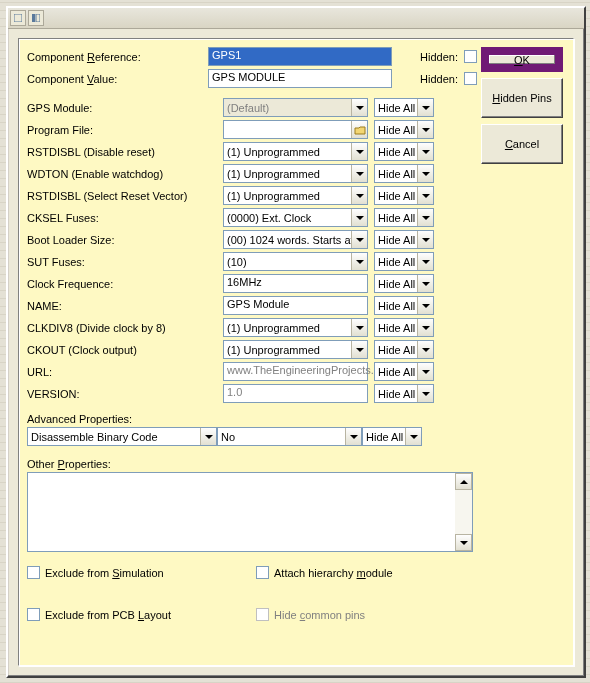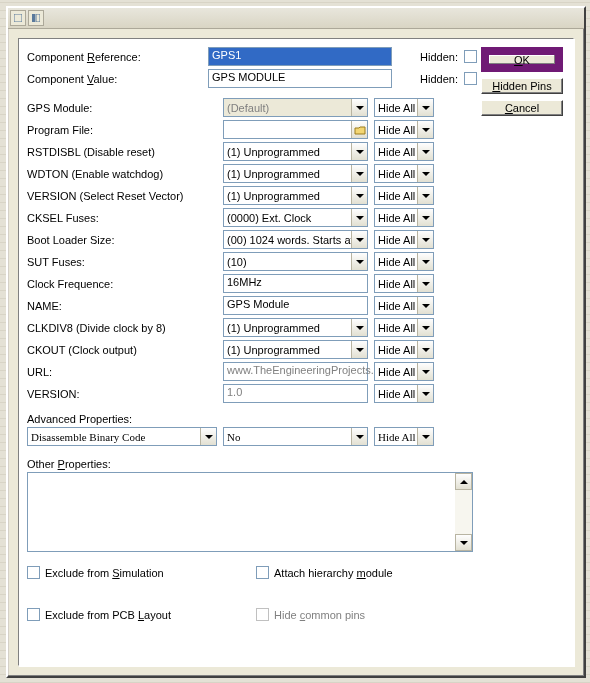--- a/index.html
+++ b/index.html
@@ -46,21 +46,21 @@
     text-align: center;
     font-weight: bold;
     font-size: 12px;
     color: #000;
     pointer-events: none;
   }
   .inner {
     position: absolute;
     left: 10px; top: 30px;
     width: 556px; height: 628px;
-    background: #ffffff;
+    background: #fef9c3;
     border: 1px solid #fff;
     border-left-color: #808080;
     border-top-color: #808080;
     box-shadow: inset 1px 1px 0 #fff, 1px 1px 0 #fff;
     padding: 8px;
     box-sizing: border-box;
   }
   .main-grid {
     display: grid;
     grid-template-columns: 175px 140px 1fr 60px auto;
@@ -117,21 +117,21 @@
   .file-btn svg { display:block; }
   .hidden-label { font-size: 11px; }
   .checkbox {
     width: 13px; height: 13px;
     border: 1px solid #7f9db9;
     background: #fff;
     box-sizing: border-box;
     display: inline-block;
   }
   .btn {
-    width: 82px; height: 16px;
+    width: 82px; height: 40px;
     background: #ece9d8;
     border: 1px solid #404040;
     border-top-color: #fff;
     border-left-color: #fff;
     box-shadow: inset -1px -1px 0 #808080, inset 1px 1px 0 #ece9d8;
     font: inherit;
     display: flex;
     align-items: center;
     justify-content: center;
     margin-bottom: 6px;
@@ -276,21 +276,21 @@
               <div class="tri"></div>
             </div>
           </div>
           <div class="combo">
             <span class="combo-text">Hide All</span>
             <div class="combo-btn">
               <div class="tri"></div>
             </div>
           </div>
           <div></div>
-          <div class="label">VERSION (Select Reset Vector)</div>
+          <div class="label">RSTDISBL (Select Reset Vector)</div>
           <div class="combo">
             <span class="combo-text">(1) Unprogrammed</span>
             <div class="combo-btn">
               <div class="tri"></div>
             </div>
           </div>
           <div class="combo">
             <span class="combo-text">Hide All</span>
             <div class="combo-btn">
               <div class="tri"></div>
@@ -400,21 +400,21 @@
             <span class="combo-text">Hide All</span>
             <div class="combo-btn">
               <div class="tri"></div>
             </div>
           </div>
           <div></div>
         </div>
 
       <div style="margin-top:10px;">
         <div class="label">Advanced Properties:</div>
-        <div style="display:grid;grid-template-columns:190px 145px 60px;column-gap:6px;margin-top:2px;font-family:Liberation Serif, serif;">
+        <div style="display:grid;grid-template-columns:190px 145px 60px;margin-top:2px;">
           <div class="combo">
             <span class="combo-text">Disassemble Binary Code</span>
             <div class="combo-btn">
                 <div class="tri"></div>
               </div>
           </div>
           <div class="combo">
             <span class="combo-text">No</span>
             <div class="combo-btn">
                 <div class="tri"></div>

